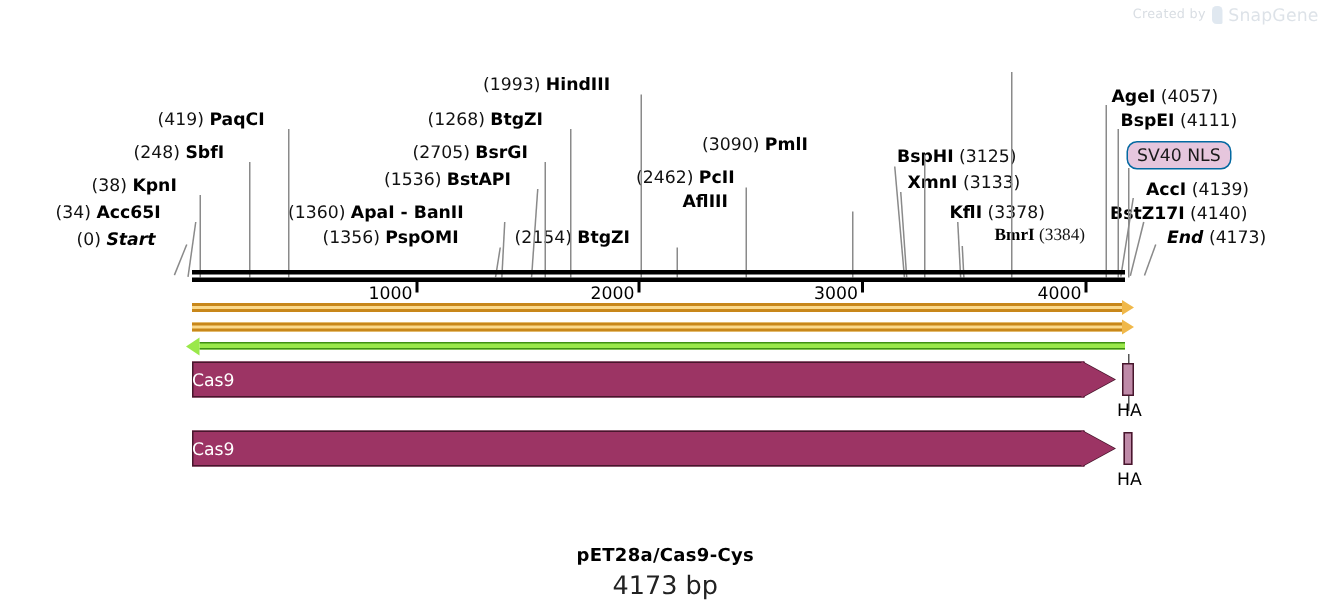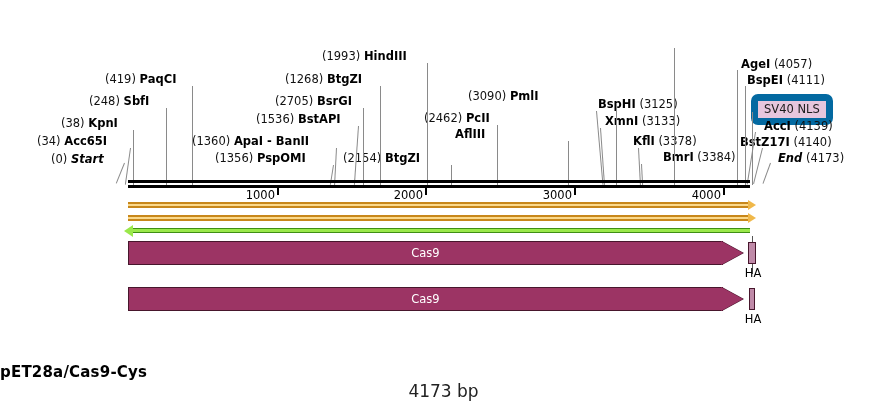--- a/index.html
+++ b/index.html
@@ -71,21 +71,21 @@
     background: #8a8a8a;
     width: 1px;
     transform-origin: top center;
   }
 
   
   .nls-pill {
     position: absolute;
     box-sizing: border-box;
     background: #e6c6dd;
-    border: 7px solid #0369a1;
+    border: 1px solid #0369a1;
     border-radius: 7px;
     font-size: 11.5px;
     color: #1a1a1a;
     padding: 1px 6px 2px 6px;
     line-height: 14px;
     white-space: nowrap;
   }
 
   
   .backbone {
@@ -175,21 +175,21 @@
     border-bottom: 12px solid transparent;
     border-left: 22px solid #47162c;
   }
   .orf-label {
     position: absolute;
     top: 0;
     height: 24px;
     line-height: 24px;
     font-size: 11.5px;
     color: #ffffff;
-    text-align: center;
+    text-align: left;
     white-space: nowrap;
   }
 
   
   .ha-box {
     position: absolute;
     box-sizing: border-box;
     background: #bf8aa8;
     border: 1px solid #47162c;
   }
@@ -203,38 +203,44 @@
     font-size: 11.5px;
     color: #000;
     white-space: nowrap;
     text-align: center;
   }
 
   
   .title {
     position: absolute;
     width: 100%;
-    font-size: 15px;
+    text-align: center;
+    font-size: 12px;
     font-weight: bold;
     color: #000;
     letter-spacing: .2px;
   }
   .subtitle {
     position: absolute;
     width: 100%;
     text-align: center;
     font-size: 17px;
     color: #222;
   }
 </style>
 </head>
 <body>
 
 <div id="map">
 
+  <div class="watermark">
+    <span class="wm-created">Created by</span>
+    <span class="wm-mark"></span>
+    <span class="wm-name">SnapGene</span>
+  </div>
 
   <div class="lbl" style="left:105px; top:73px;">
     <span class="pos">(419)</span>
     <span class="nm">PaqCI</span>
   </div>
   <div class="lbl" style="left:89px; top:95px;">
     <span class="pos">(248)</span>
     <span class="nm">SbfI</span>
   </div>
   <div class="lbl" style="left:61px; top:117px;">
@@ -297,21 +303,21 @@
     <span class="pos">(3125)</span>
   </div>
   <div class="lbl" style="left:605px; top:115px;">
     <span class="nm">XmnI</span>
     <span class="pos">(3133)</span>
   </div>
   <div class="lbl" style="left:633px; top:135px;">
     <span class="nm">KflI</span>
     <span class="pos">(3378)</span>
   </div>
-  <div class="lbl" style="left:663px; top:151px;">
+  <div class="lbl" style="left:663px; top:151px;font-family:Liberation Serif, serif;">
     <span class="nm">BmrI</span>
     <span class="pos">(3384)</span>
   </div>
 
   <div class="lbl" style="left:741px; top:58px;">
     <span class="nm">AgeI</span>
     <span class="pos">(4057)</span>
   </div>
   <div class="lbl" style="left:747px; top:74px;">
     <span class="nm">BspEI</span>

